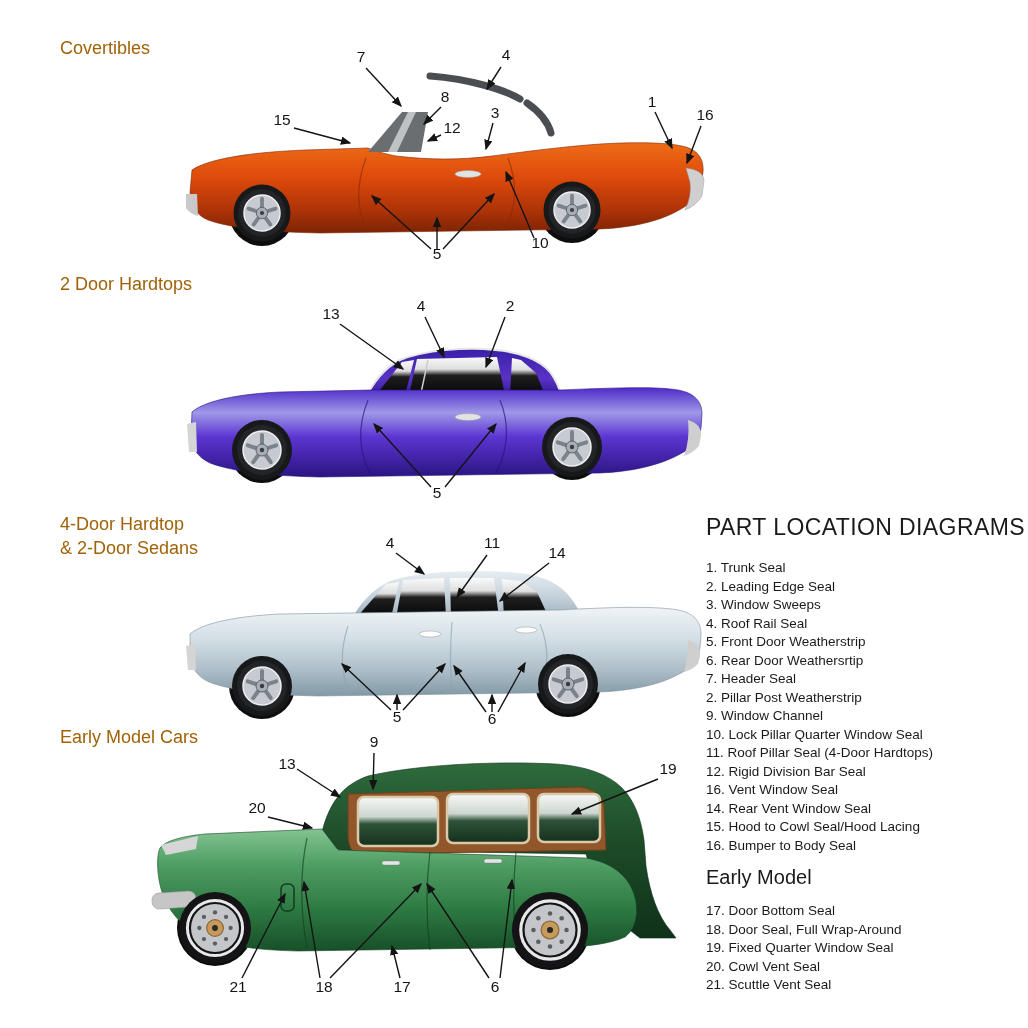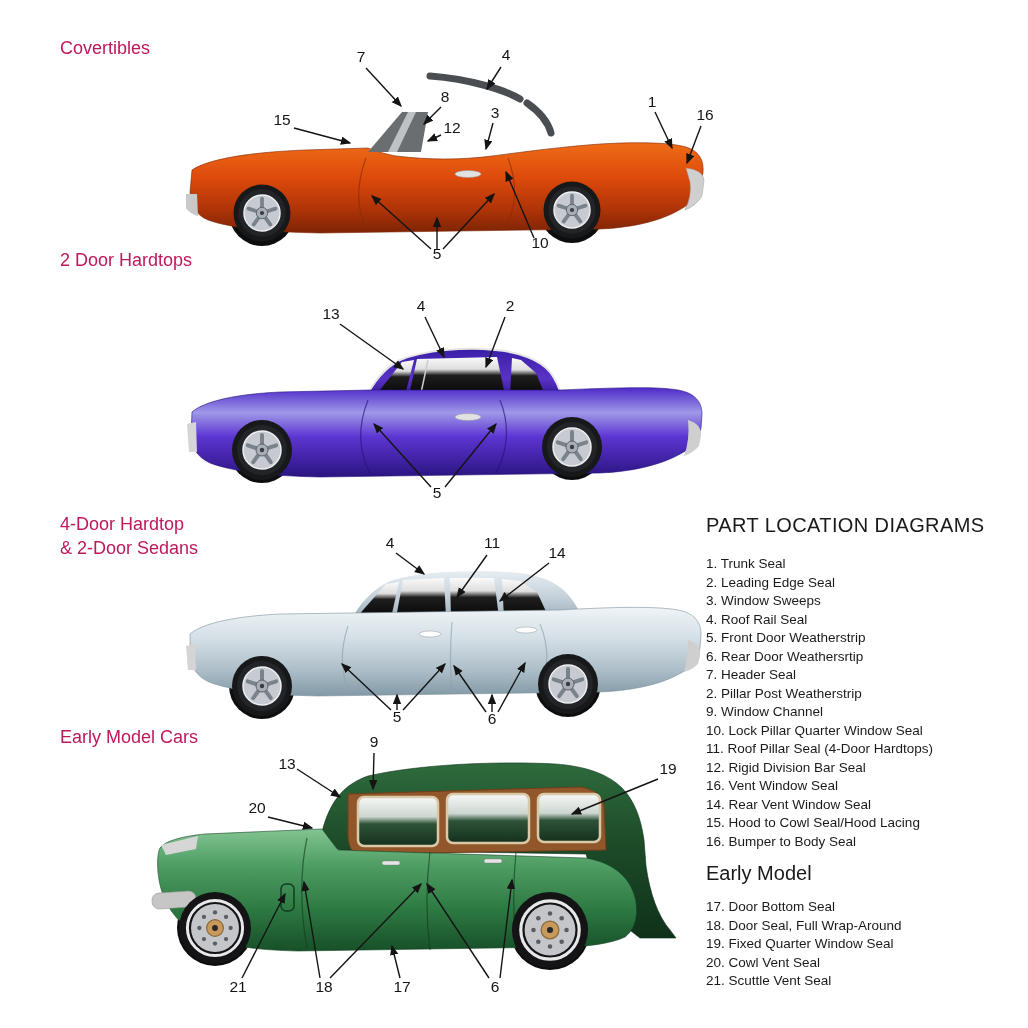--- a/index.html
+++ b/index.html
@@ -1,25 +1,25 @@
 <!DOCTYPE html>
 <html><head>
 <meta charset="utf-8">
 <style>
   html,body{margin:0;padding:0;background:#fff;}
   .canvas{position:relative;width:1028px;height:1028px;background:#ffffff;overflow:hidden;
           font-family:"Liberation Sans",sans-serif;}
   .canvas > svg{position:absolute;left:0;top:0;}
-  .section-title{position:absolute;color:#be185d;font-size:18px;line-height:24px;white-space:nowrap;}
+  .section-title{position:absolute;color:#a16207;font-size:18px;line-height:24px;white-space:nowrap;}
   #title-convertibles{left:60px;top:36px;}
-  #title-twodoor{left:60px;top:248px;}
+  #title-twodoor{left:60px;top:272px;}
   #title-fourdoor{left:60px;top:512px;}
   #title-early{left:60px;top:725px;}
   .legend{position:absolute;left:706px;top:514px;width:315px;color:#1A1A1A;}
-  .legend-title{font-size:20px;letter-spacing:.4px;margin:0 0 18px 0;white-space:nowrap;}
+  .legend-title{font-size:23px;letter-spacing:.4px;margin:0 0 18px 0;white-space:nowrap;}
   .legend-item{font-size:13.5px;line-height:18.5px;white-space:nowrap;}
   .legend-subtitle{font-size:20px;margin:11px 0 13px 0;white-space:nowrap;}
   svg text{font-family:"Liberation Sans",sans-serif;font-size:15.5px;fill:#141414;text-anchor:middle;}
   .leader{stroke:#141414;stroke-width:1.4;fill:none;}
   .seam{fill:none;opacity:.65;}
 </style>
 </head>
 <body>
 
 <div class="canvas">

